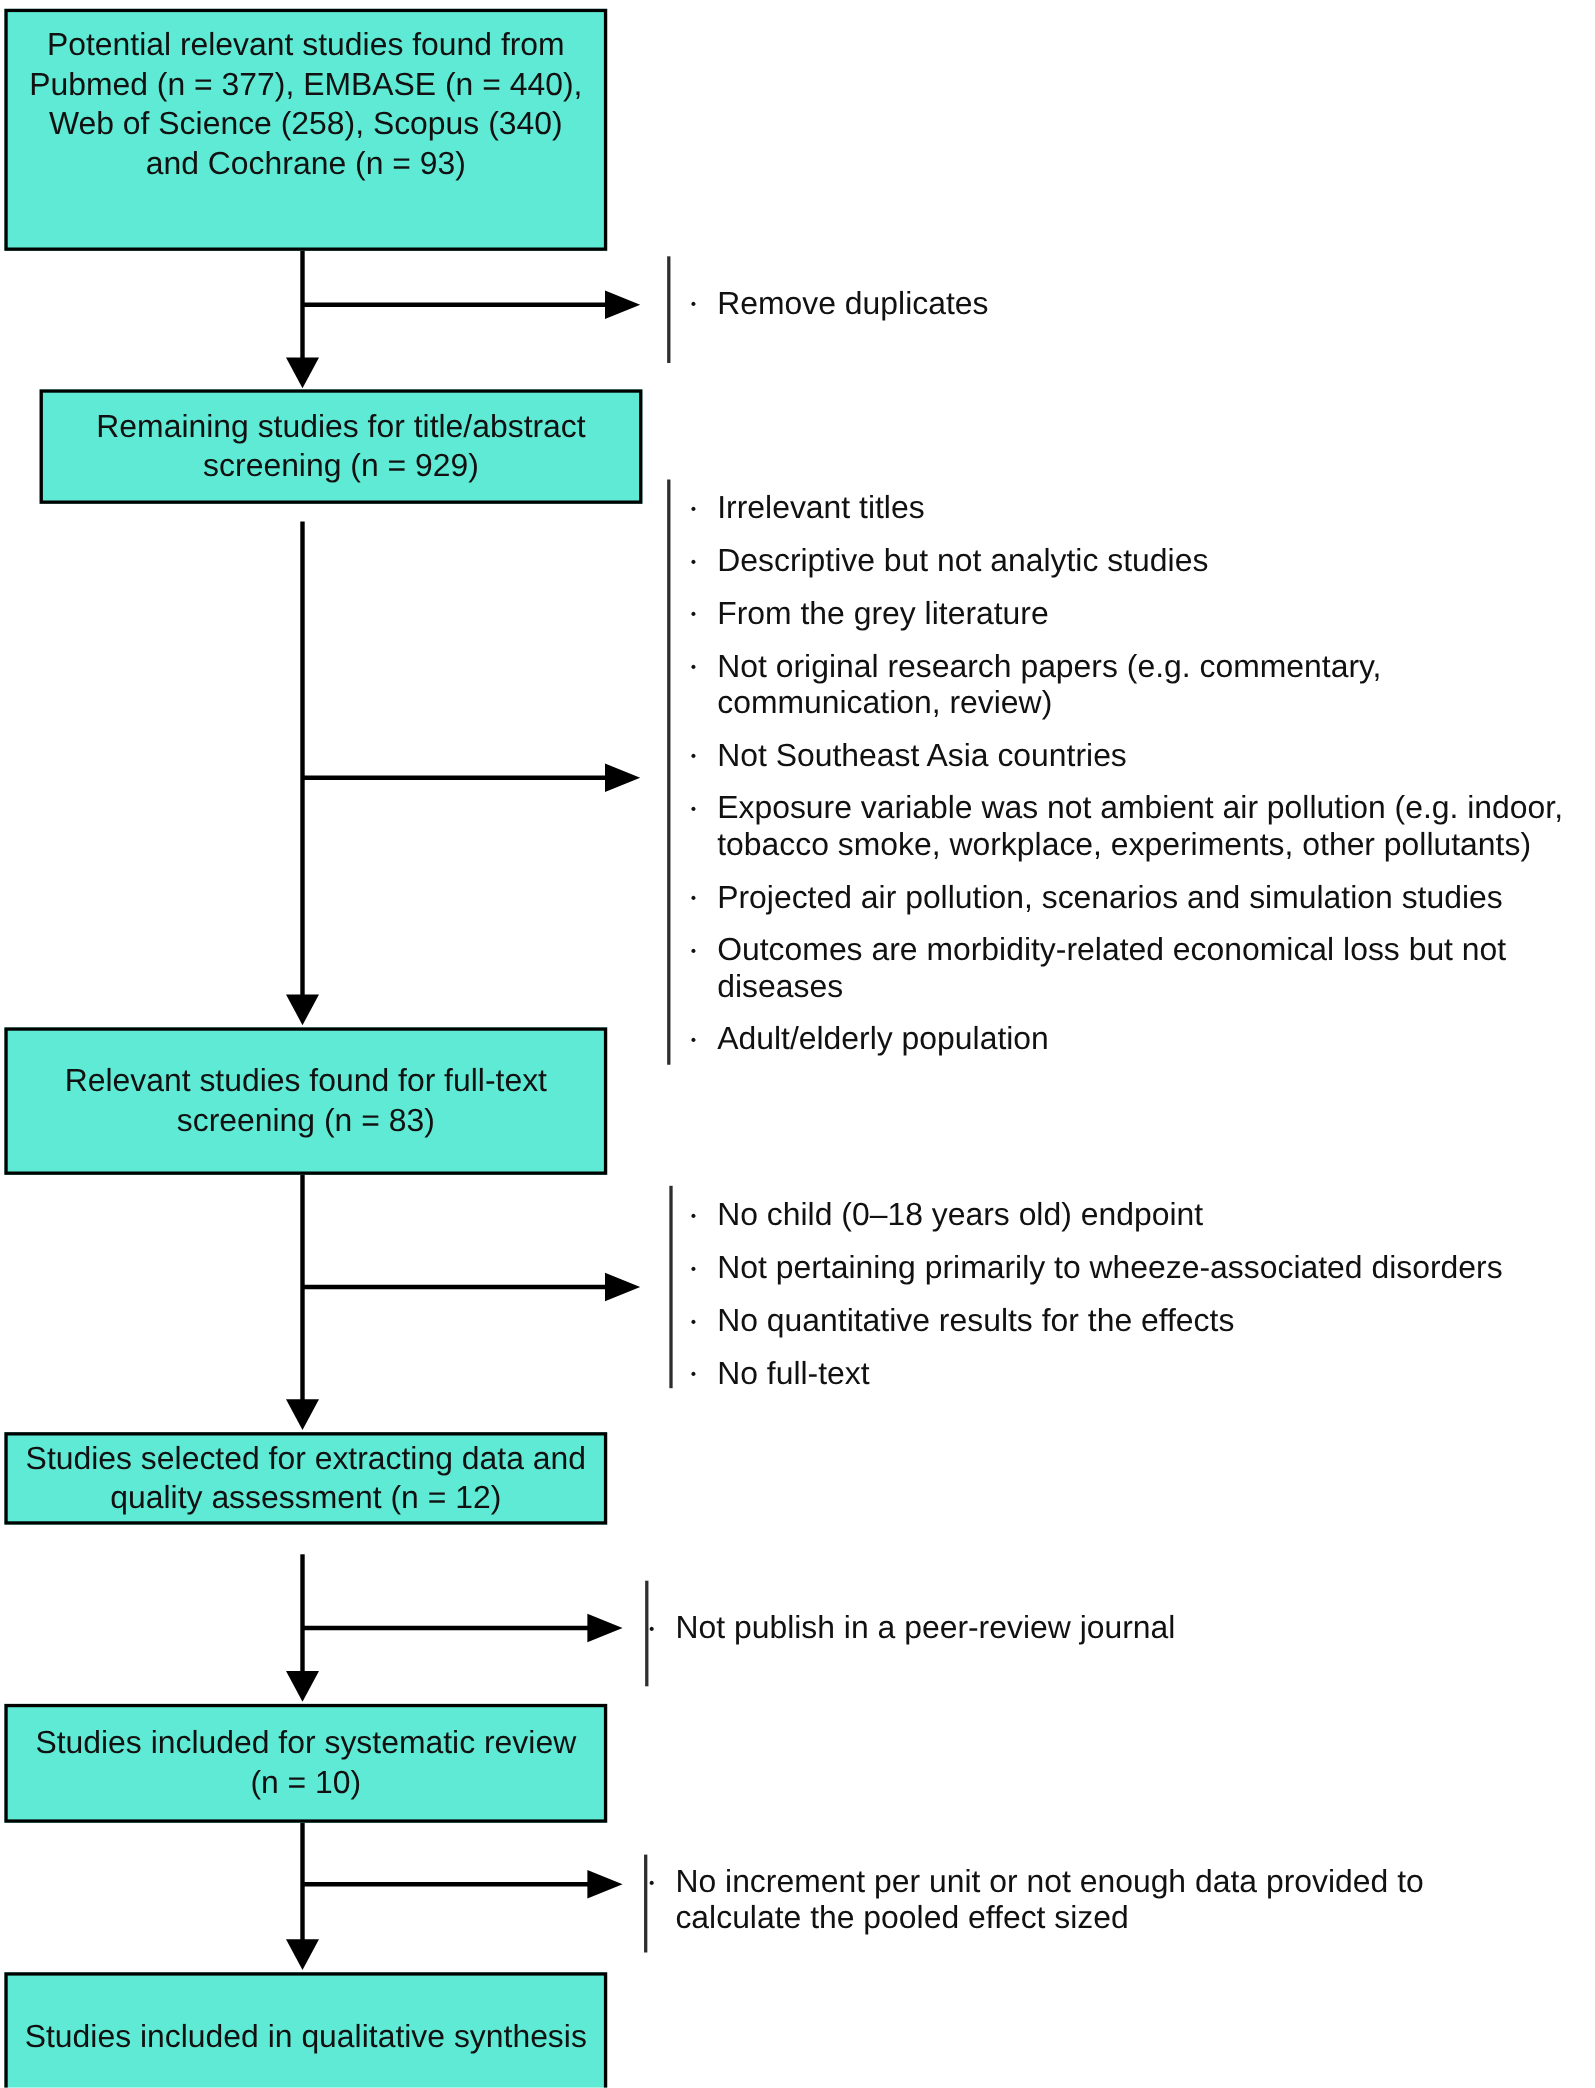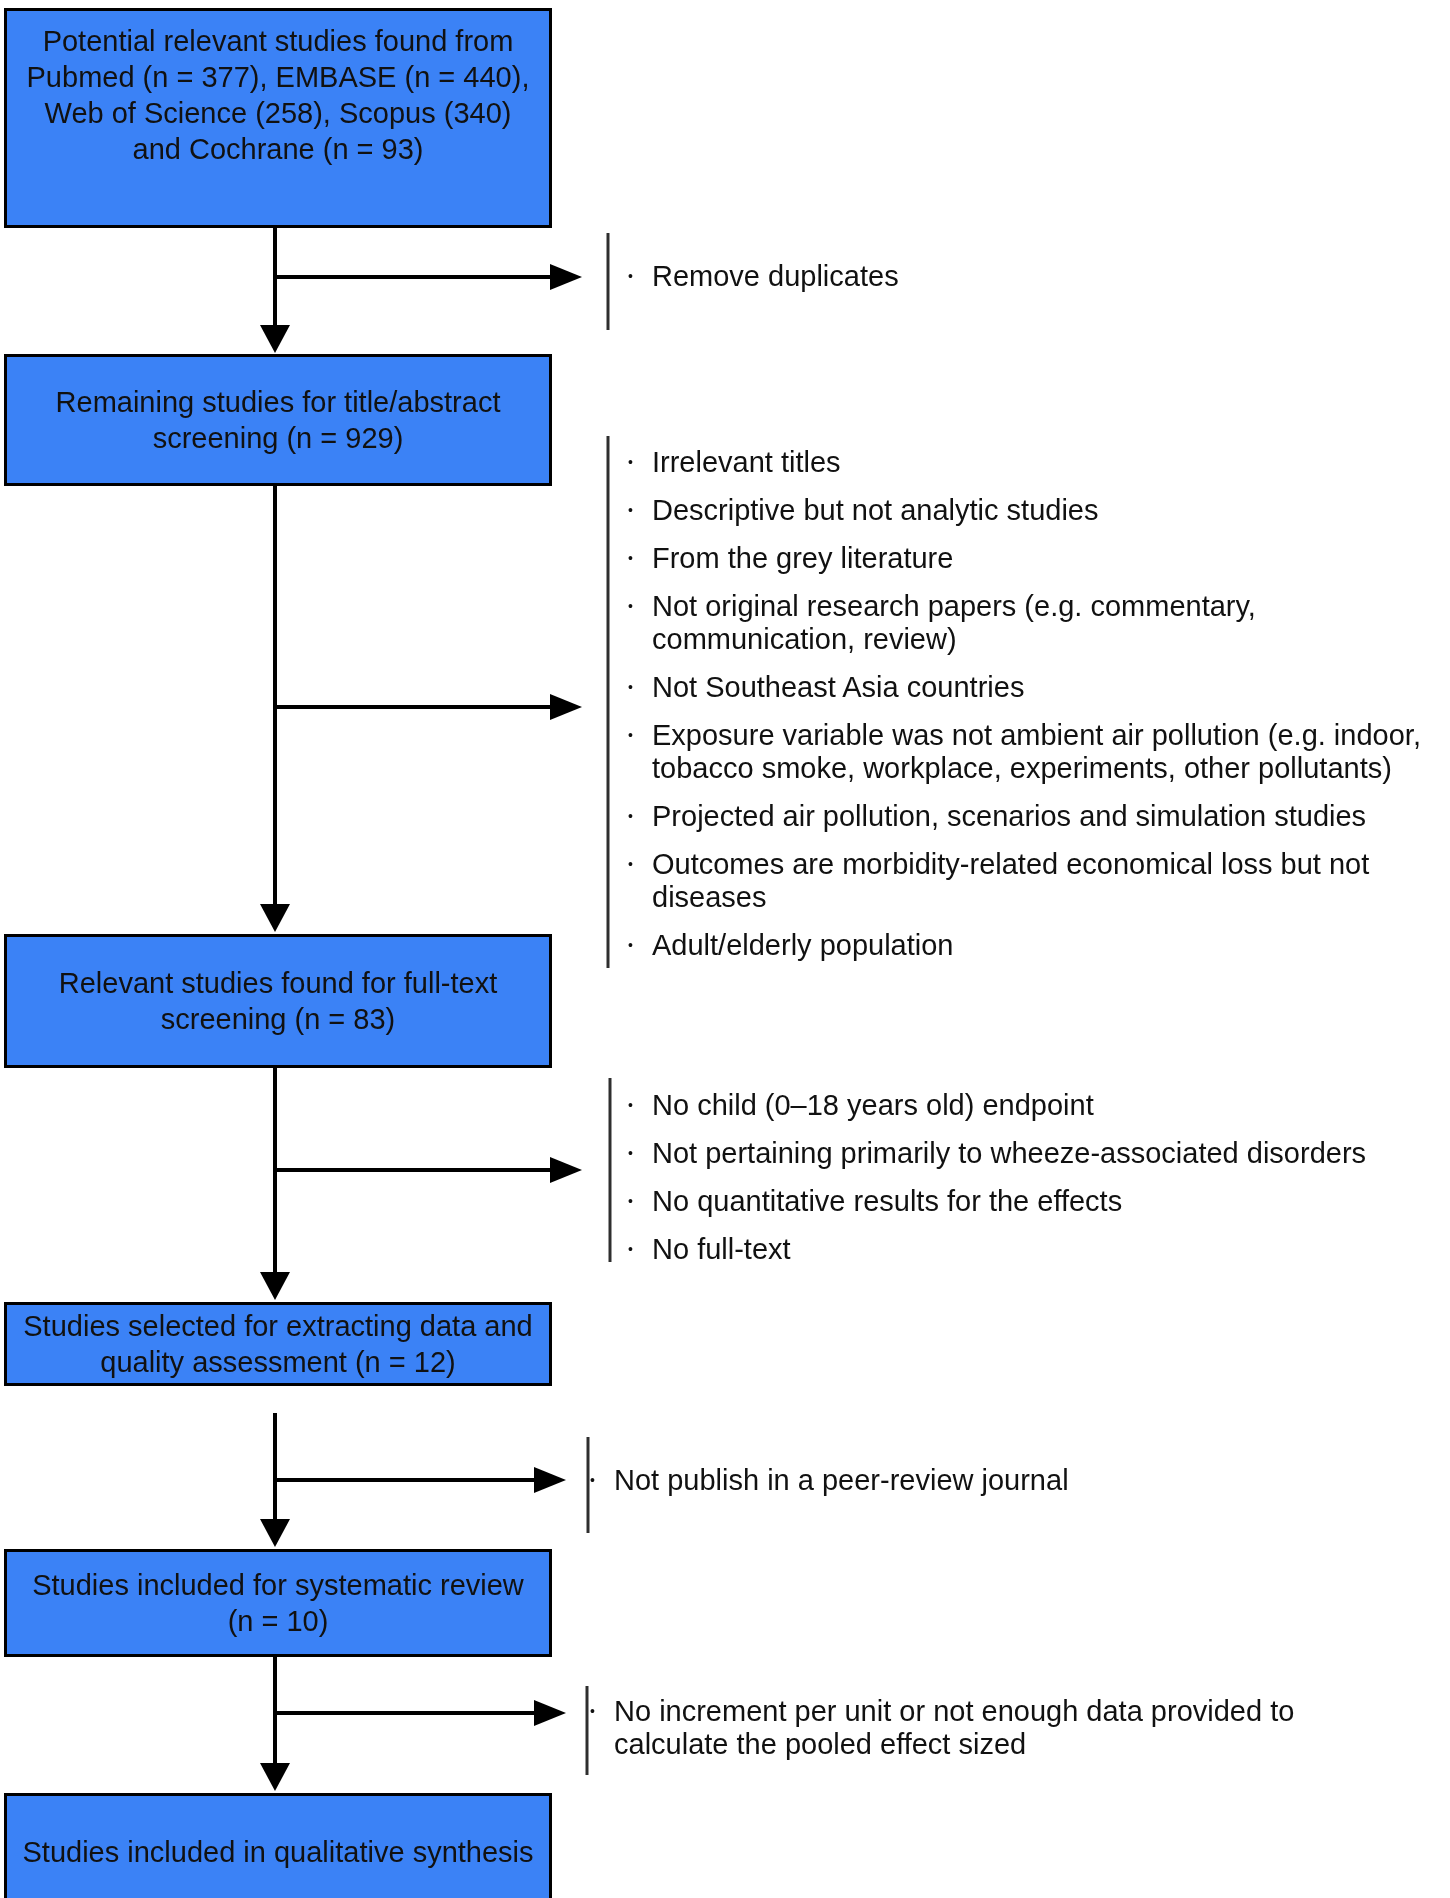--- a/index.html
+++ b/index.html
@@ -9,21 +9,21 @@
     background:#fff;
     font-family:"Liberation Sans","DejaVu Sans",sans-serif;
     color:#111;
     overflow:hidden;
   }
   .connectors{position:absolute;left:0;top:0;width:1450px;height:1898px;}
   .fbox{
     position:absolute;left:4px;width:548px;
     box-sizing:border-box;
     border:3px solid #000;
-    background:#3b82f6;
+    background:#5eead4;
     display:flex;flex-direction:column;
     justify-content:center;align-items:center;
     text-align:center;
     font-size:29px;line-height:36px;
   }
   .fbox.topbox{justify-content:flex-start;padding-top:12px;}
   .bline{width:100%;}
   .bline.blank{height:36px;}
   .note{
     position:absolute;
@@ -104,21 +104,21 @@
   </svg>
 
   <div class="fbox topbox" style="top:8px;height:220px;">
     <div class="bline">Potential relevant studies found from</div>
     <div class="bline">Pubmed (n = 377), EMBASE (n = 440),</div>
     <div class="bline">Web of Science (258), Scopus (340)</div>
     <div class="bline">and Cochrane (n = 93)</div>
     <div class="bline blank"></div>
   </div>
 
-  <div class="fbox" style="top:354px;height:132px;">
+  <div class="fbox" style="top:354px;height:104px;margin-left:32px;">
     <div class="bline">Remaining studies for title/abstract</div>
     <div class="bline">screening (n = 929)</div>
   </div>
 
   <div class="fbox" style="top:934px;height:134px;">
     <div class="bline">Relevant studies found for full-text</div>
     <div class="bline">screening (n = 83)</div>
   </div>
 
   <div class="fbox" style="top:1302px;height:84px;">

